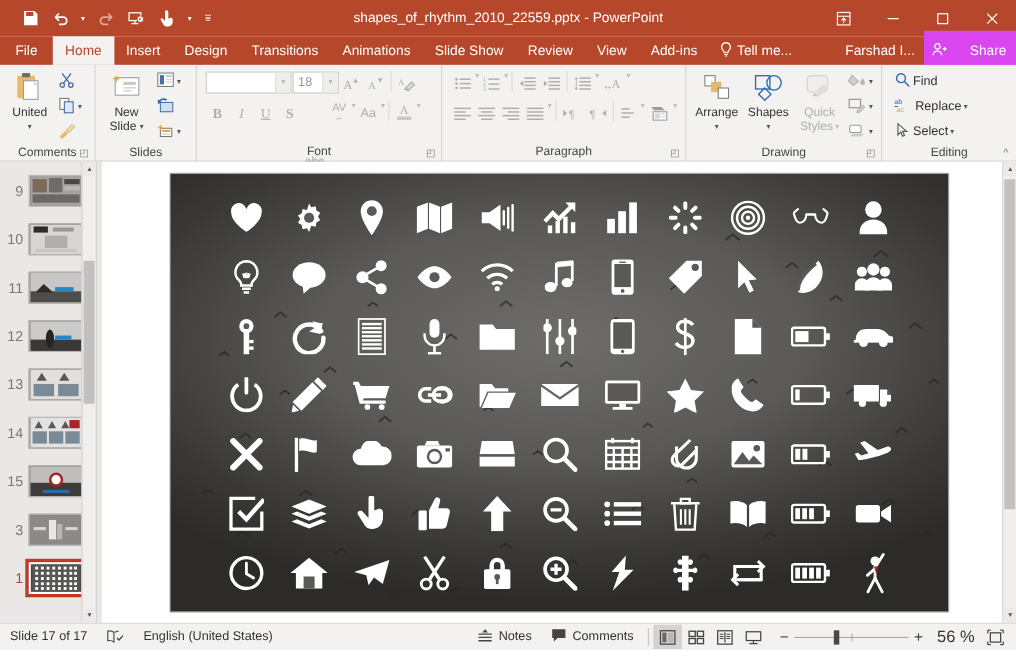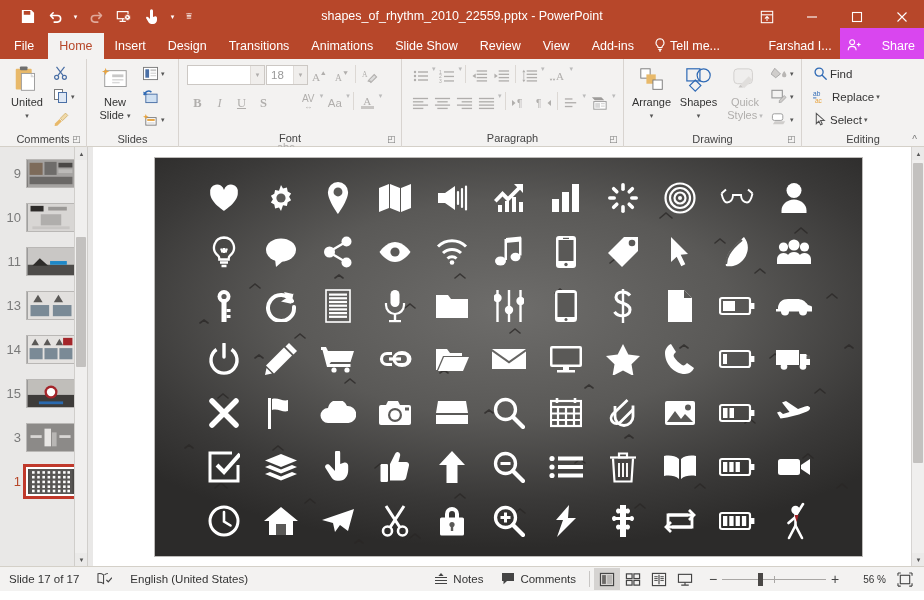--- a/index.html
+++ b/index.html
@@ -130,21 +130,21 @@
   }
   .sb-item { padding:0 9px; display:flex; align-items:center; gap:5px; height:25px; }
   .sb-right { margin-left:auto; display:flex; align-items:center; height:25px; }
   .view-btn { width:26px; height:22px; display:flex; align-items:center; justify-content:center; color:#555; }
   .view-btn.active { background:#d5d3d1; }
   .zoom-slider { display:flex; align-items:center; gap:0; padding:0 6px; }
   .zs-track { width:104px; height:1px; background:#a9a7a5; position:relative; }
   .zs-mid { position:absolute; left:52px; top:-3px; width:1px; height:7px; background:#a9a7a5; }
   .zs-handle { position:absolute; left:36px; top:-6px; width:5px; height:13px; background:#4a4846; }
   .zs-pm { width:18px; text-align:center; font-size:14px; color:#444; }
-  .zoomval { width:42px; text-align:right; padding-right:6px; font-size:10px;}
+  .zoomval { width:42px; text-align:right; padding-right:6px; font-size:15px;}
 </style>
 </head>
 <body>
 
 <div class="titlebar">
   <div class="qat">
     <div class="qat-btn">
       <svg width="15" height="15" viewBox="0 0 16 16" fill="currentColor">
           <path d="M2 1h10l3 3v11H2V1zm2 1v4h7V2H4zm-1 7h10v5H3V9z"></path>
           <rect x="8.5" y="2.5" width="2" height="3" fill="#b7472a"></rect>
@@ -692,20 +692,31 @@
         </span>
       </div>
       <div class="thumb-row">
         <span class="thumb-num">11</span>
         <span class="thumb-img">
           <svg width="100%" height="100%" viewBox="0 0 50 29">
               <rect width="50" height="29" fill="#c9c7c5"></rect>
               <path d="M0 18h50v11H0z" fill="#4e4c4a"></path>
               <path d="M5 19l8-8 9 8z" fill="#2e2c2a"></path>
               <rect x="24" y="14" width="18" height="4" fill="#1e88c8"></rect>
+            </svg>
+        </span>
+      </div>
+      <div class="thumb-row">
+        <span class="thumb-num">12</span>
+        <span class="thumb-img">
+          <svg width="100%" height="100%" viewBox="0 0 50 29">
+              <rect width="50" height="29" fill="#cdcbc9"></rect>
+              <rect y="18" width="50" height="11" fill="#3a3836"></rect>
+              <ellipse cx="19" cy="17" rx="4" ry="9" fill="#262422"></ellipse>
+              <rect x="24" y="14" width="16" height="4" fill="#1e88c8"></rect>
             </svg>
         </span>
       </div>
       <div class="thumb-row">
         <span class="thumb-num">13</span>
         <span class="thumb-img">
           <svg width="100%" height="100%" viewBox="0 0 50 29">
               <rect width="50" height="29" fill="#e2e0de"></rect>
               <path d="M11 3l5 8H6z" fill="#5a5856"></path>
               <path d="M33 3l5 8H28z" fill="#5a5856"></path>

